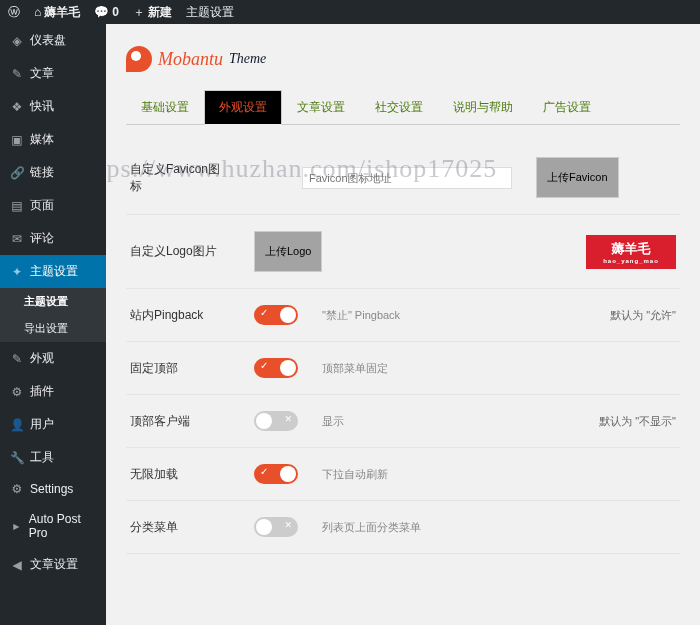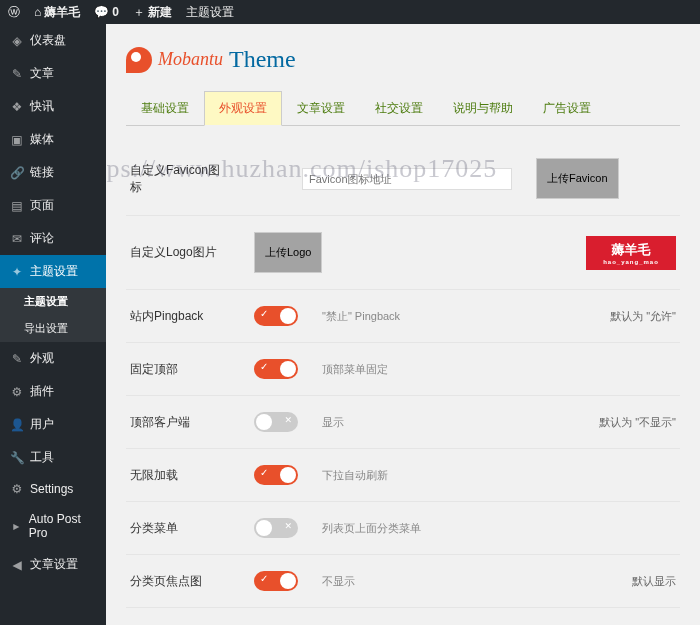--- a/index.html
+++ b/index.html
@@ -18,25 +18,25 @@
 .sidebar .sub .menu-item { padding: 6px 10px 6px 24px; font-size: 11px; }
 .sidebar .sub .menu-item.sub-current { color: #fff; font-weight: bold; }
 .sidebar .ico { width: 14px; text-align: center; opacity: .6; }
 
 .content { flex: 1; background: #f1f1f1; padding: 12px 20px; overflow-y: auto; position: relative; }
 
 .brand { display: flex; align-items: center; gap: 6px; margin: 10px 0 18px; }
 .brand-icon { width: 26px; height: 26px; background: #e8502b; border-radius: 50% 50% 50% 0; position: relative; }
 .brand-icon::after { content: ""; position: absolute; width: 10px; height: 10px; background: #fff; border-radius: 50%; top: 5px; left: 5px; }
 .brand-text1 { font-family: cursive; font-size: 18px; color: #e8502b; font-style: italic; }
-.brand-text2 { font-family: cursive; font-size: 24px; color: #0369a1; }
+.brand-text2 { font-family: cursive; font-size: 14px; color: #0f172a; font-style: italic; }
 
 .tabs { display: flex; border-bottom: 1px solid #ccc; margin-bottom: 16px; }
 .tab { padding: 8px 14px; font-size: 12px; color: #4d7c0f; cursor: pointer; border: 1px solid transparent; margin-bottom: -1px; }
-.tab.active { border: 1px solid #ccc; border-bottom-color: #f1f1f1; background: #fef9c3; color: #e8502b; }
+.tab.active { border: 1px solid #ccc; border-bottom-color: #f1f1f1; background: #000000; color: #e8502b; }
 
 .row { display: flex; align-items: center; padding: 16px 4px; border-bottom: 1px solid #e5e5e5; gap: 24px; font-size: 12px; }
 .row .label { width: 100px; color: #333; flex-shrink: 0; }
 .row input[type=text] { flex: 0 0 210px; padding: 4px 6px; border: 1px solid #ddd; font-size: 11px; color: #666; margin-left: 48px; }
 .row .btn { padding: 12px 10px; border: 1px solid #ccc; background: #a3a3a3; font-size: 11px; cursor: pointer; }
 .row .note { margin-left: auto; color: #666; font-size: 11px; }
 
 .toggle { width: 44px; height: 20px; border-radius: 10px; position: relative; cursor: pointer; flex-shrink: 0; }
 .toggle.on { background: #e8502b; }
 .toggle.off { background: #ccc; }
@@ -187,22 +187,16 @@
       <div class="toggle on"></div>
       <span class="tlabel">下拉自动刷新</span>
     </div>
 
     <div class="row">
       <div class="label">分类菜单</div>
       <div class="toggle off"></div>
       <span class="tlabel">列表页上面分类菜单</span>
     </div>
 
-    <div class="row">
-      <div class="label">分类页焦点图</div>
-      <div class="toggle on"></div>
-      <span class="tlabel">不显示</span>
-      <span class="note">默认显示</span>
-    </div>
 
     <div class="watermark">https://www.huzhan.com/ishop17025</div>
   </div>
 </div>
 
 </body></html>

